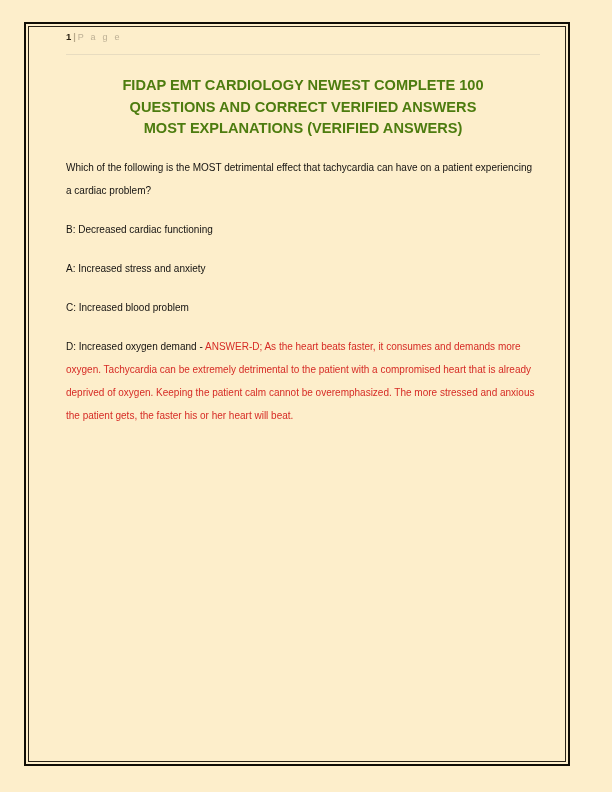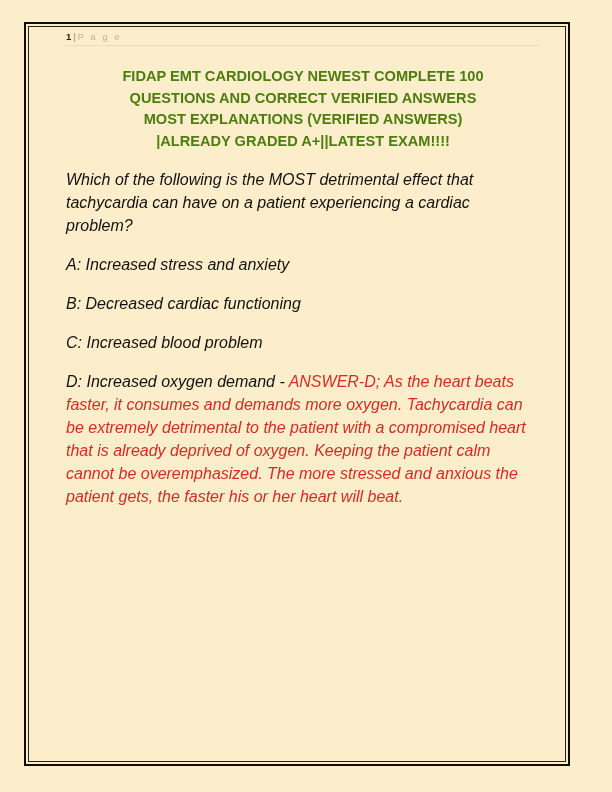--- a/index.html
+++ b/index.html
@@ -47,21 +47,21 @@
     position: absolute;
     left: 66px;
     top: 30px;
     width: 474px;
   }
 
   
   .page-header {
     font-size: 9px;
     line-height: 14px;
-    padding-bottom: 0;
+    padding-bottom: 9px;
     white-space: nowrap;
   }
   .page-header .pg-num {
     font-weight: bold;
     color: #2b2214;
     font-size: 9.5px;
   }
   .page-header .pg-sep {
     color: #b8a98a;
     font-weight: bold;
@@ -89,25 +89,24 @@
     margin: 0 0 14px 0;
     padding: 0 6px;
   }
   .doc-title .tline {
     display: block;
   }
 
   
   .para {
     color: #141210;
-    font-size: 16px;
+    font-size: 10px;
     line-height: 23px;
     margin: 16px 0 9px 0;
     text-align: left;
-    font-style: italic;
   }
   .para.q-block {
     margin-bottom: 11px;
   }
   .para .red {
     color: #d62b25;
   }
   .spacer-para {
     height: 38px;
   }
@@ -124,27 +123,26 @@
 
     <div class="page-header">
       <span class="pg-num">1</span><span class="pg-sep">|</span><span class="pg-word">P a g e</span>
     </div>
     <div class="header-rule"></div>
 
     <div class="doc-title">
       <span class="tline">FIDAP EMT CARDIOLOGY NEWEST COMPLETE 100</span>
       <span class="tline">QUESTIONS AND CORRECT VERIFIED ANSWERS</span>
       <span class="tline">MOST EXPLANATIONS (VERIFIED ANSWERS)</span>
-      <span class="tline">|ALREADY GRADED A+||LATEST EXAM!!!!</span>
     </div>
 
     <p class="para q-block">Which of the following is the MOST detrimental effect that tachycardia can have on a patient experiencing a cardiac problem?</p>
 
+    <p class="para">B: Decreased cardiac functioning</p>
     <p class="para">A: Increased stress and anxiety</p>
-    <p class="para">B: Decreased cardiac functioning</p>
     <p class="para">C: Increased blood problem</p>
 
     <p class="para"><span>D: Increased oxygen demand - </span><span class="red">ANSWER-D; As the heart beats faster, it consumes and demands more oxygen. Tachycardia can be extremely detrimental to the patient with a compromised heart that is already deprived of oxygen. Keeping the patient calm cannot be overemphasized. The more stressed and anxious the patient gets, the faster his or her heart will beat.</span></p>
 
     <div class="spacer-para"></div>
 
 
 
   </div>
 </div>

